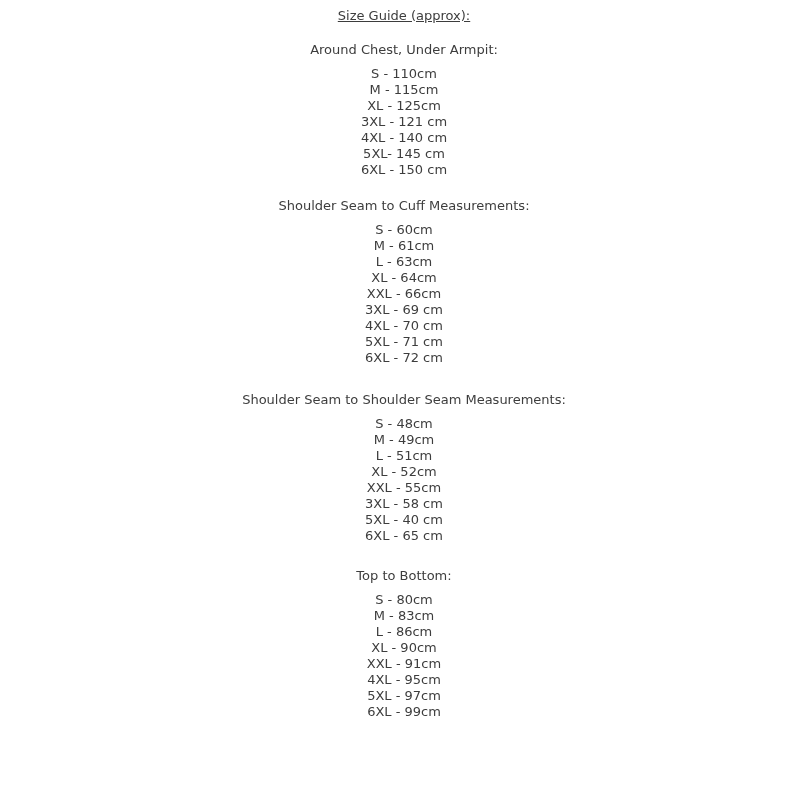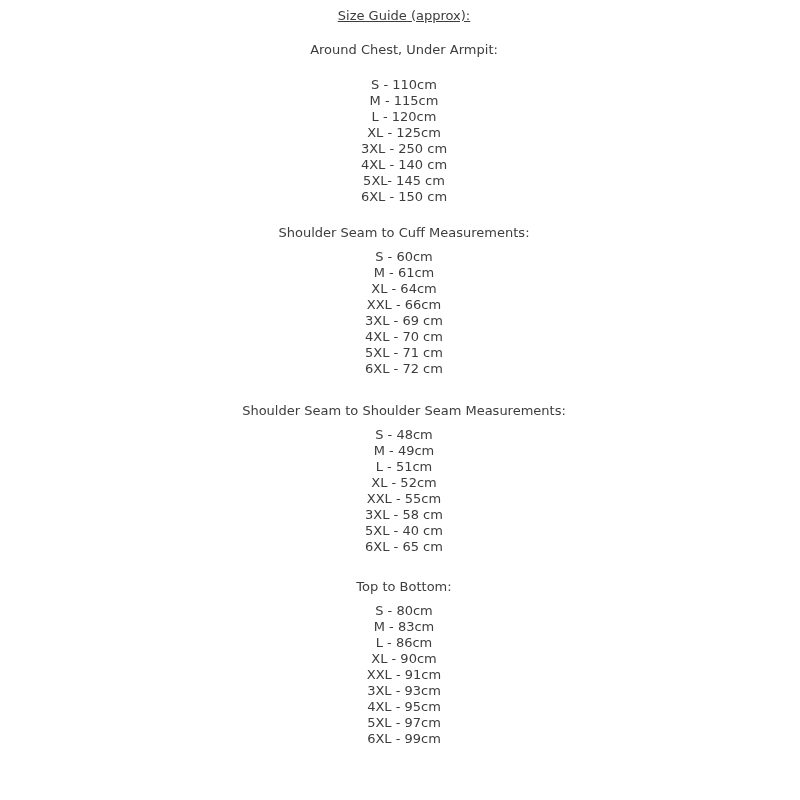--- a/index.html
+++ b/index.html
@@ -14,52 +14,52 @@
     font-family: "DejaVu Sans", sans-serif;
     font-size: 13px;
     line-height: 16px;
     color: #3d3d3d;
     background: #ffffff;
   }
   .title { text-decoration: underline; margin: 0 0 18px 0; }
   .heading { margin: 0; }
   .list { margin: 8px; }
   .line { margin: 0; }
-  .sec1 .heading { margin-bottom: 19px; }
+  .sec1 .heading { margin-bottom: 8px; }
   .sec1 .list    { margin-bottom: 20px; }
   .sec2 .list    { margin-bottom: 26px; }
   .sec3 .heading { }
   .sec3 .list    { margin-bottom: 24px; }
 </style>
 </head>
 <body>
 
 <div class="doc">
 
   <div class="title">Size Guide (approx):</div>
 
   <div class="section sec1">
     <div class="heading">Around Chest, Under Armpit:</div>
     <div class="list">
       <div class="line">S - 110cm</div>
       <div class="line">M - 115cm</div>
-      <div class="line">L - 120cm</div>
       <div class="line">XL - 125cm</div>
-      <div class="line">3XL - 250 cm</div>
+      <div class="line">3XL - 121 cm</div>
       <div class="line">4XL - 140 cm</div>
       <div class="line">5XL- 145 cm</div>
       <div class="line">6XL - 150 cm</div>
     </div>
   </div>
 
   <div class="section sec2">
     <div class="heading">Shoulder Seam to Cuff Measurements:</div>
     <div class="list">
       <div class="line">S - 60cm</div>
       <div class="line">M - 61cm</div>
+      <div class="line">L - 63cm</div>
       <div class="line">XL - 64cm</div>
       <div class="line">XXL - 66cm</div>
       <div class="line">3XL - 69 cm</div>
       <div class="line">4XL - 70 cm</div>
       <div class="line">5XL - 71 cm</div>
       <div class="line">6XL - 72 cm</div>
     </div>
   </div>
 
   <div class="section sec3">
@@ -77,20 +77,19 @@
   </div>
 
   <div class="section sec4">
     <div class="heading">Top to Bottom:</div>
     <div class="list">
       <div class="line">S - 80cm</div>
       <div class="line">M - 83cm</div>
       <div class="line">L - 86cm</div>
       <div class="line">XL - 90cm</div>
       <div class="line">XXL - 91cm</div>
-      <div class="line">3XL - 93cm</div>
       <div class="line">4XL - 95cm</div>
       <div class="line">5XL - 97cm</div>
       <div class="line">6XL - 99cm</div>
     </div>
   </div>
 
 </div>
 
 </body></html>

